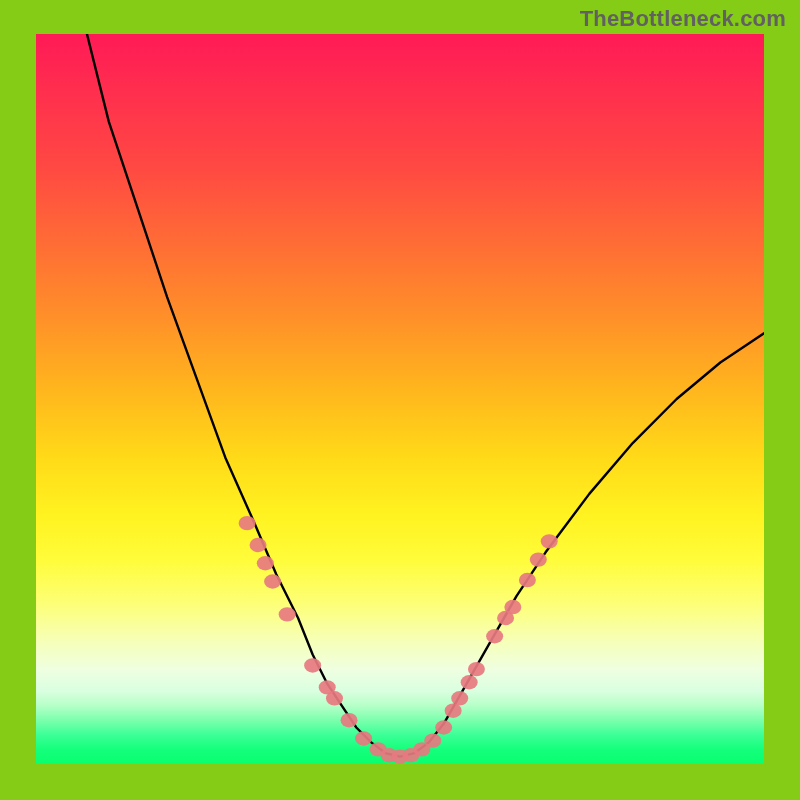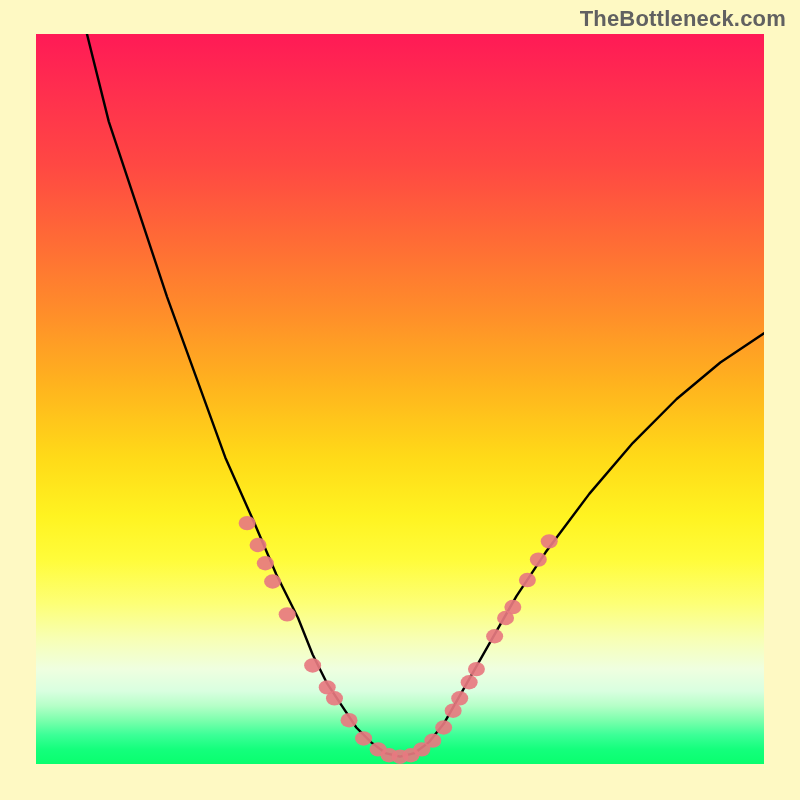--- a/index.html
+++ b/index.html
@@ -8,21 +8,21 @@
     width: 800px;
     height: 800px;
     overflow: hidden;
     background: #000;
     font-family: Arial, Helvetica, sans-serif;
   }
   .frame {
     position: relative;
     width: 800px;
     height: 800px;
-    background: #fef9c3;
+    background: #84cc16;
   }
   .watermark {
     position: absolute;
     top: 6px;
     right: 14px;
     color: #616161;
     font-size: 22px;
     font-weight: 600;
     letter-spacing: 0.2px;
     z-index: 10;

